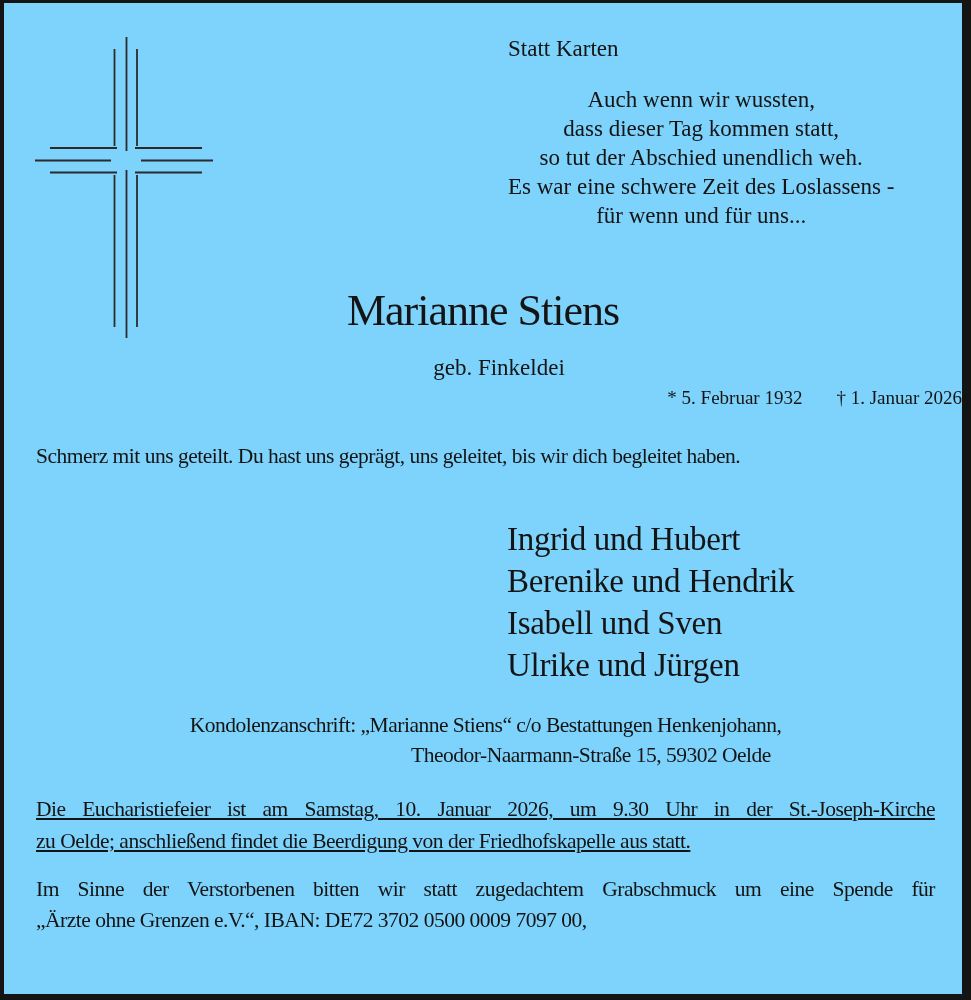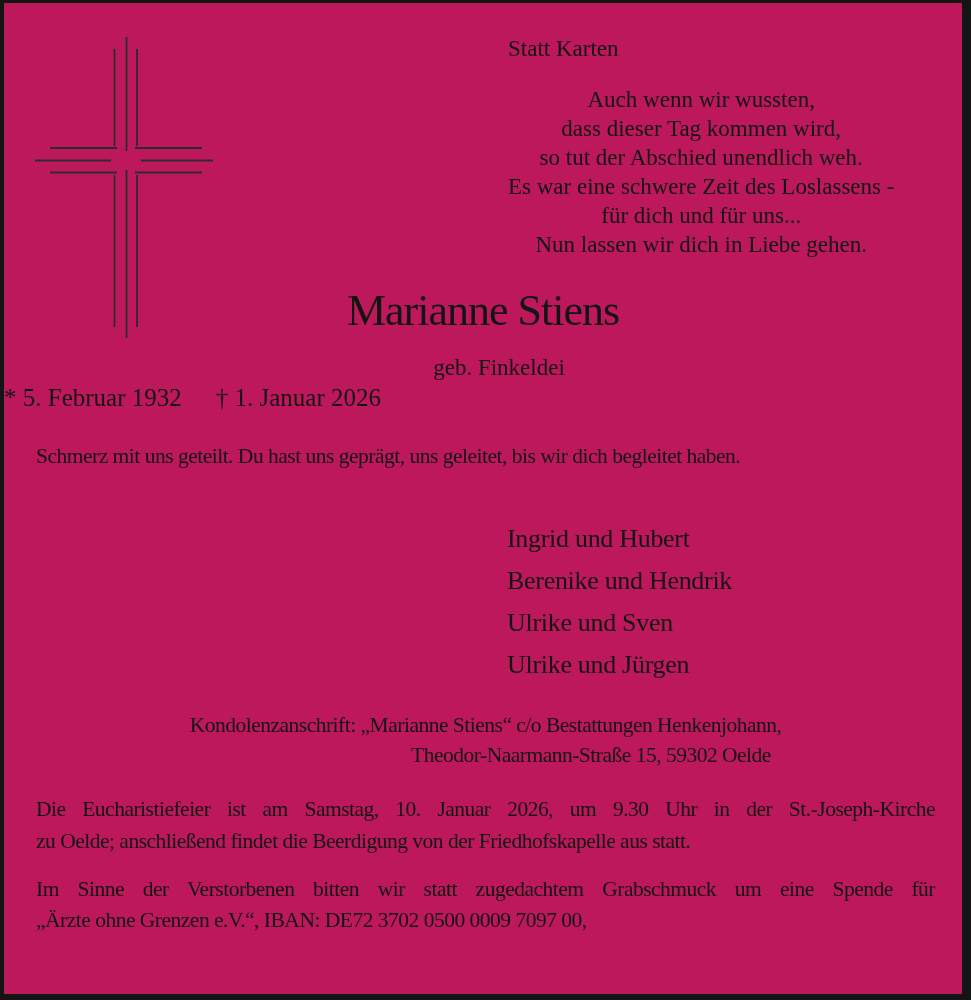--- a/index.html
+++ b/index.html
@@ -1,21 +1,21 @@
 <!DOCTYPE html>
 <html><head>
 <meta charset="utf-8">
 <style>
   html, body { margin: 0; padding: 0; background: #ffffff; }
   .page {
     position: relative;
     width: 971px;
     height: 1000px;
     box-sizing: border-box;
-    background: #be185d;
+    background: #7dd3fc;
     color: #141414;
     font-family: "Liberation Serif", "DejaVu Serif", serif;
     border-style: solid;
     border-color: #141414;
     border-width: 3px 9px 6px 4px; 
     overflow: hidden;
   }
   .cross { position: absolute; left: -4px; top: -3px; }
 
   .pretext {
@@ -32,40 +32,40 @@
     position: absolute; left: 0; top: 276px; width: 100%;
     text-align: center; font-size: 44px; line-height: 64px;
     letter-spacing: -1px; white-space: nowrap;
   }
   .maiden {
     position: absolute; left: 0; top: 352px; width: 100%;
     text-align: center; font-size: 23px; line-height: 26px; padding-left: 16px;
   }
   .dates {
     position: absolute; left: 0; top: 381px; width: 100%;
-    text-align: left; font-size: 25px; line-height: 28px; white-space: nowrap;
+    text-align: right; font-size: 19px; line-height: 28px; white-space: nowrap;
   }
   .dates .death { margin-left: 34px; }
 
   .para {
     position: absolute; left: 32px; width: 899px;
     font-size: 21.5px; letter-spacing: -0.5px;
   }
   .tribute  { top: 437px; line-height: 32px; }
   .condolence { top: 707px; line-height: 30px; text-align: center; }
-  .service  { top: 790px; line-height: 32px; }
+  .service  { top: 790px; line-height: 32px; text-decoration: underline; }
   .donation { top: 871px; line-height: 31px; }
 
   .stretch { text-align: justify; text-align-last: justify; }
   .noWrap { white-space: nowrap; }
   .indent { margin-left: 211px; }
 
   .mourners {
     position: absolute; left: 503px; top: 515px;
-    font-size: 26px; line-height: 42px; letter-spacing: -0.3px;
+    font-size: 33px; line-height: 42px; letter-spacing: -0.3px;
   }
   .mourners div { white-space: nowrap; }
 </style>
 </head>
 <body>
 
 <div class="page">
 
   <svg class="cross" width="230" height="350" viewBox="0 0 230 350" aria-hidden="true">
     <g id="cross-group" stroke="#2b2b2b" stroke-width="1.8" fill="none" stroke-linecap="butt">
@@ -83,42 +83,41 @@
       <line x1="141" y1="160.5" x2="213" y2="160.5"></line>
       <line x1="50" y1="172.5" x2="117" y2="172.5"></line>
       <line x1="135" y1="172.5" x2="202" y2="172.5"></line>
     </g>
   </svg>
 
   <div class="pretext">Statt Karten</div>
 
   <div class="poem">
     <div>Auch wenn wir wussten,</div>
-    <div>dass dieser Tag kommen wird,</div>
+    <div>dass dieser Tag kommen statt,</div>
     <div>so tut der Abschied unendlich weh.</div>
     <div>Es war eine schwere Zeit des Loslassens -</div>
-    <div>für dich und für uns...</div>
-    <div>Nun lassen wir dich in Liebe gehen.</div>
+    <div>für wenn und für uns...</div>
   </div>
 
   <div class="name">Marianne Stiens</div>
   <div class="maiden">geb. Finkeldei</div>
 
   <div class="dates">
     <span>* 5. Februar 1932</span><span class="death">† 1. Januar 2026</span>
   </div>
 
   <div class="para tribute">
     <div class="noWrap">Schmerz mit uns geteilt. Du hast uns geprägt, uns geleitet, bis wir dich begleitet haben.</div>
   </div>
 
   <div class="mourners">
     <div>Ingrid und Hubert</div>
     <div>Berenike und Hendrik</div>
-    <div>Ulrike und Sven</div>
+    <div>Isabell und Sven</div>
     <div>Ulrike und Jürgen</div>
   </div>
 
   <div class="para condolence">
     <div class="noWrap">Kondolenzanschrift: „Marianne Stiens“ c/o Bestattungen Henkenjohann,</div>
     <div class="noWrap indent">Theodor-Naarmann-Straße 15, 59302 Oelde</div>
   </div>
 
   <div class="para service">
     <div class="stretch">Die Eucharistiefeier ist am Samstag, 10. Januar 2026, um 9.30 Uhr in der St.-Joseph-Kirche</div>

